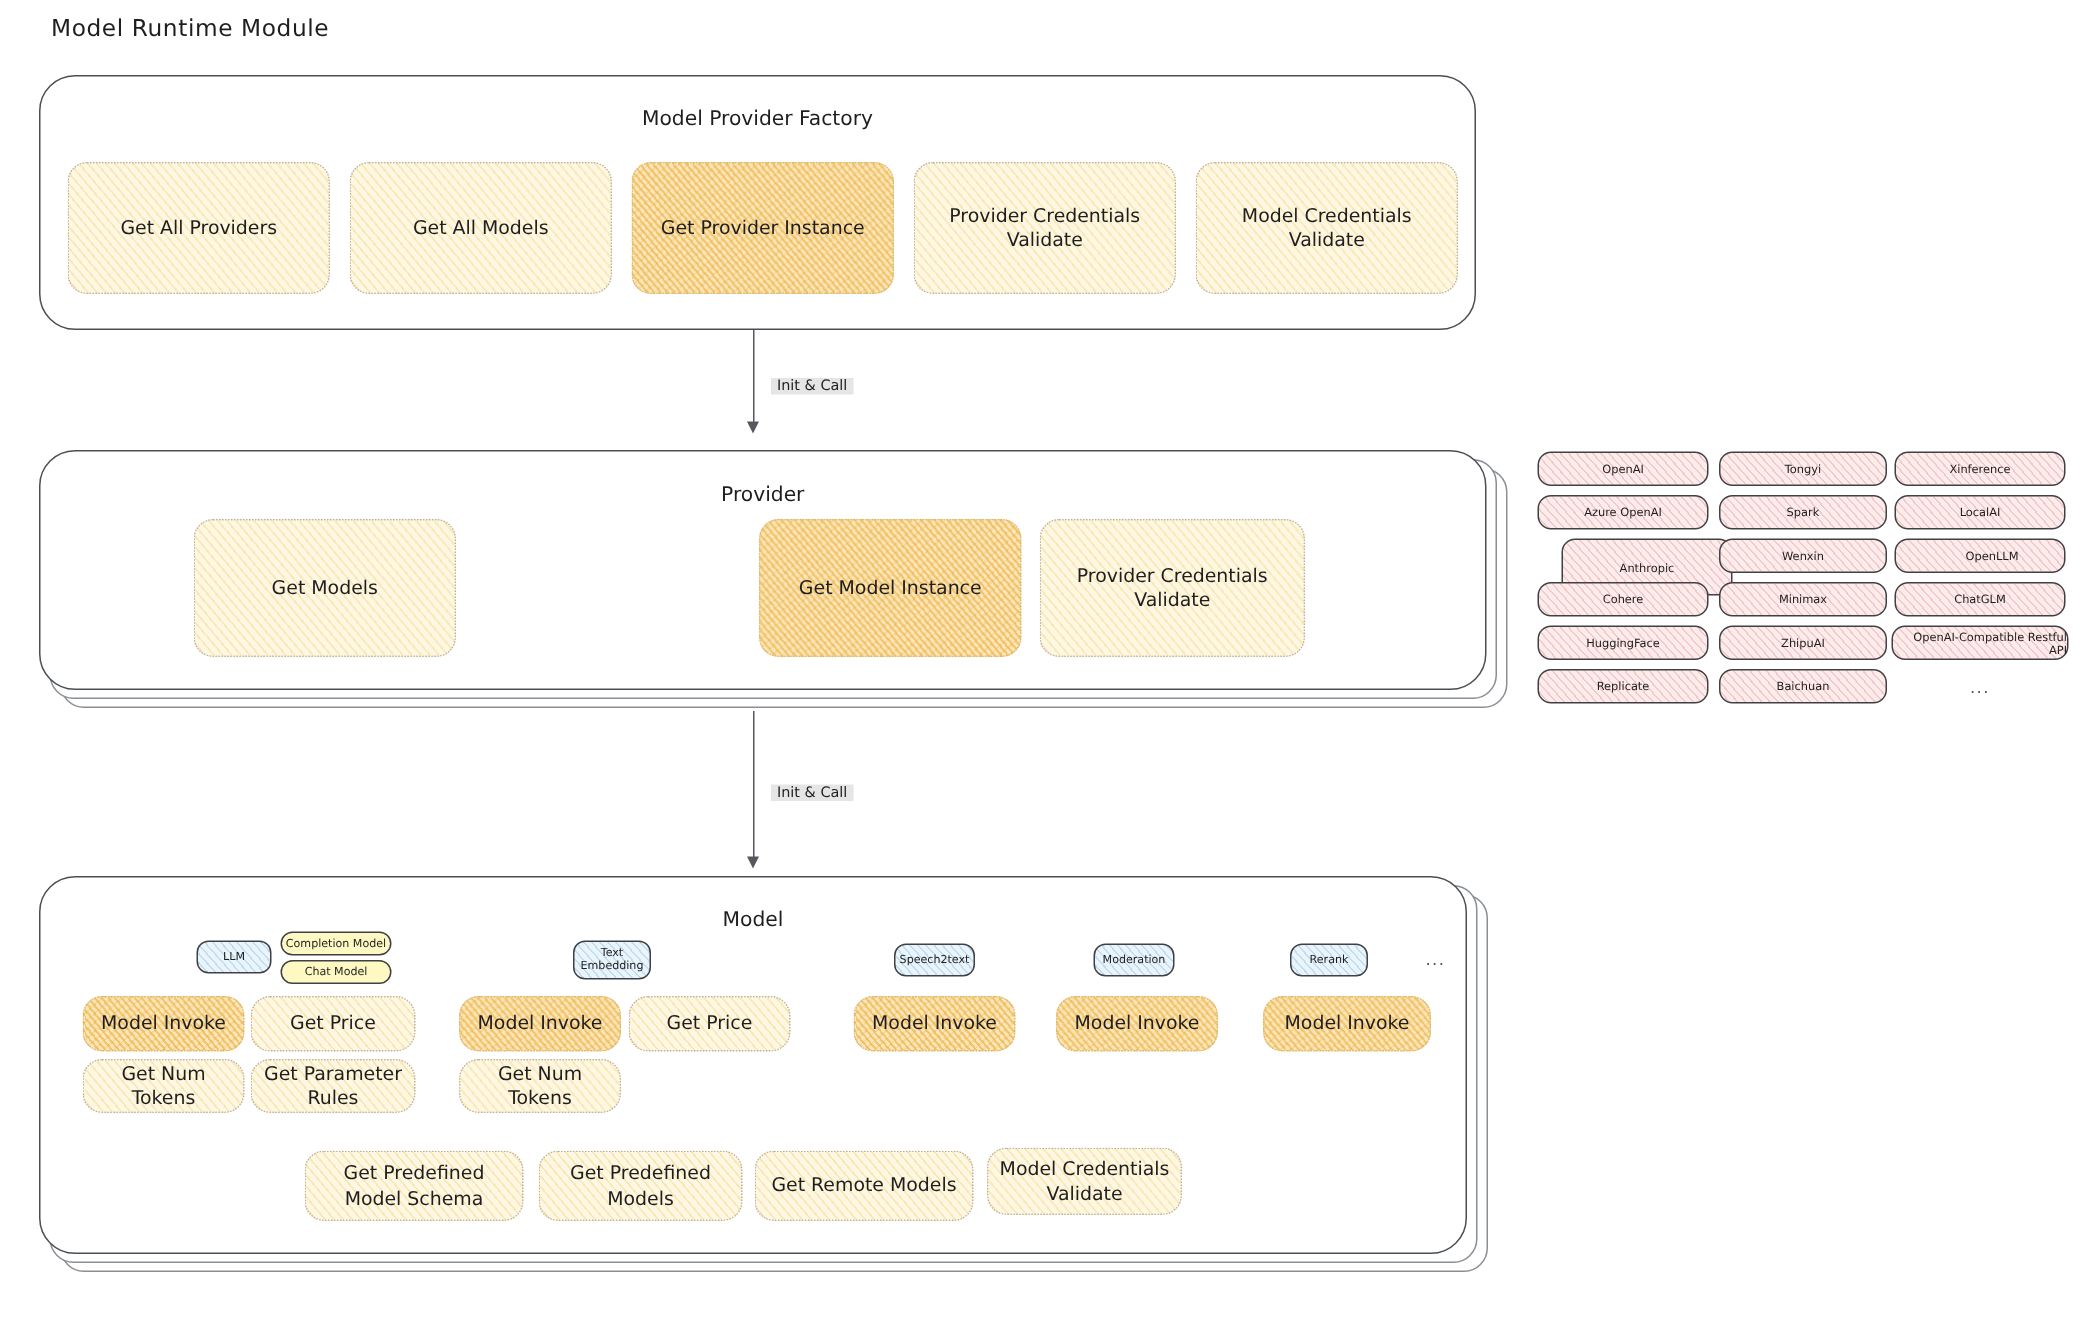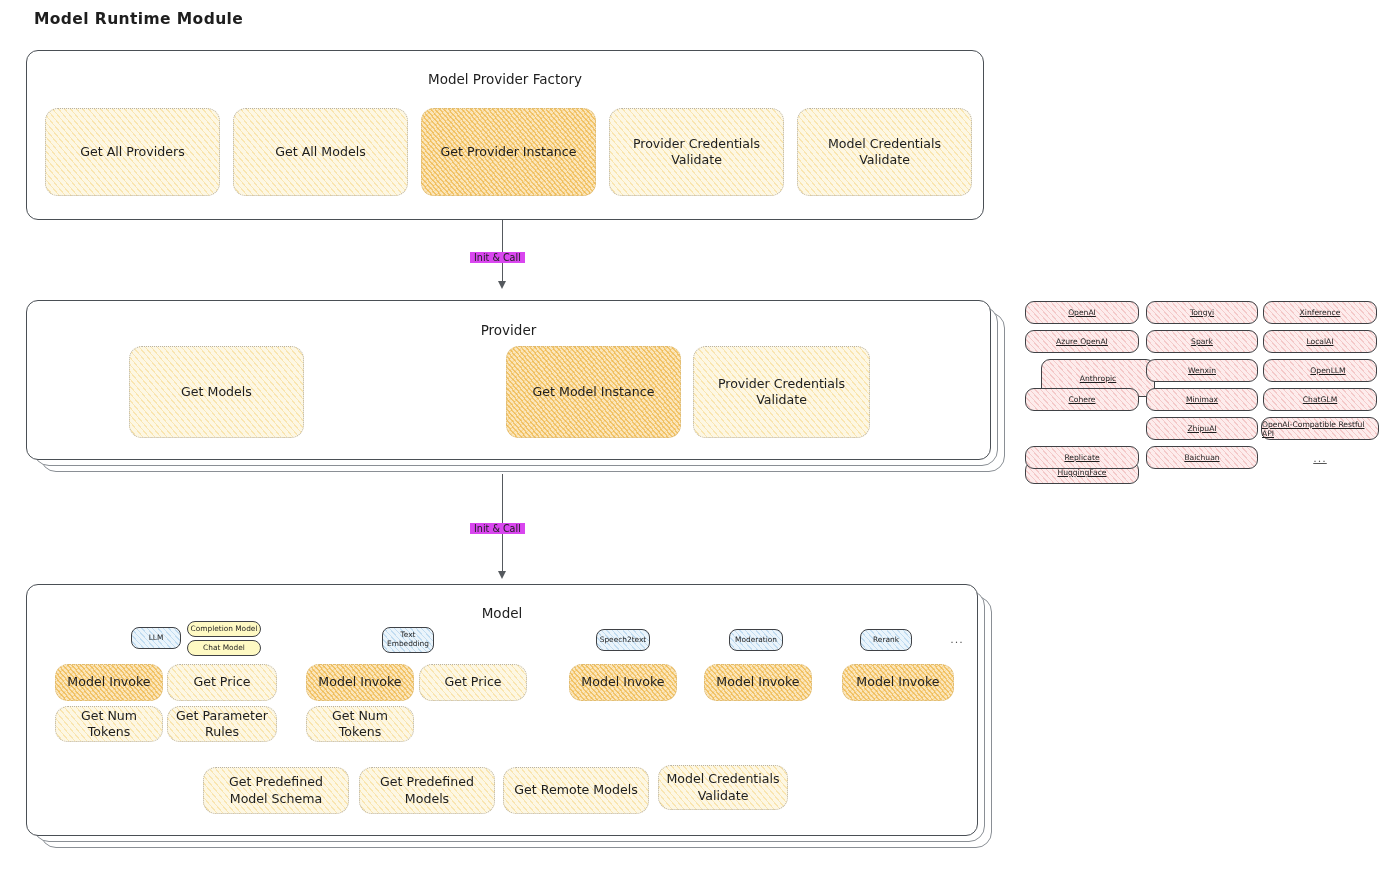--- a/index.html
+++ b/index.html
@@ -16,29 +16,28 @@
     overflow: hidden;
   }
 
   #page-title {
     position: absolute;
     left: 34px;
     top: 10px;
     font-size: 15.5px;
     letter-spacing: .4px;
     color: #1e1e1e;
-    font-weight: bold;
   }
 
   
   .panel {
     position: absolute;
     box-sizing: border-box;
     border: 1.1px solid #4a4f55;
-    border-radius: 12px;
+    border-radius: 24px;
     background: #ffffff;
   }
   .panel-shadow {
     position: absolute;
     box-sizing: border-box;
     border: 1px solid #8a8f95;
     border-radius: 16px;
     background: #ffffff;
   }
   .panel-title {
@@ -89,31 +88,30 @@
 
   
   .tag {
     position: absolute;
     box-sizing: border-box;
     border: 1.1px solid #3f4145;
     border-radius: 9px;
     display: flex;
     align-items: center;
     justify-content: center;
-    text-align: left;
+    text-align: right;
     font-size: 7.6px;
     color: #1e1e1e;
     background-color: #fdecec;
     background-image:
       repeating-linear-gradient(48deg,
         rgba(224,120,120,.30) 0px,
         rgba(224,120,120,.30) 1px,
         rgba(255,255,255,0) 1px,
         rgba(255,255,255,0) 4px);
-    text-decoration: underline;
   }
   .tag.ellipsis {
     border: none;
     background: none;
     font-size: 11px;
     color: #555;
     letter-spacing: 1px;
   }
 
   
@@ -160,23 +158,24 @@
     position: absolute;
     width: 0; height: 0;
     border-left: 4.5px solid transparent;
     border-right: 4.5px solid transparent;
     border-top: 8px solid #55595e;
   }
   .arrow-label {
     position: absolute;
     font-size: 9.6px;
     color: #1e1e1e;
-    background: #d946ef;
+    background: #e5e5e5;
     padding: 0 4px;
     white-space: nowrap;
+    margin-left: 44px;
   }
 </style>
 </head>
 <body>
 
 <div id="page-title">Model Runtime Module</div>
 
 <div class="panel" style="left:26px; top:50px; width:958px; height:170px;">
   <div class="panel-title" style="top:20px;">Model Provider Factory</div>
 
@@ -200,21 +199,21 @@
   <div class="card hot" style="left:479px; top:45px; width:175px; height:92px;">Get Model Instance</div>
   <div class="card" style="left:666px; top:45px; width:177px; height:92px;">Provider Credentials Validate</div>
 </div>
 
 <div style="position:absolute; left:0; top:0;">
 
   <div class="tag" style="left:1025px; top:301px; width:114px; height:23px;">OpenAI</div>
   <div class="tag" style="left:1025px; top:330px; width:114px; height:23px;">Azure OpenAI</div>
   <div class="tag" style="left:1025px; top:359px; width:114px; height:38px;margin-left:16px;">Anthropic</div>
   <div class="tag" style="left:1025px; top:388px; width:114px; height:23px;">Cohere</div>
-  <div class="tag" style="left:1025px; top:417px; width:114px; height:23px;margin-top:44px;">HuggingFace</div>
+  <div class="tag" style="left:1025px; top:417px; width:114px; height:23px;">HuggingFace</div>
   <div class="tag" style="left:1025px; top:446px; width:114px; height:23px;">Replicate</div>
 
   <div class="tag" style="left:1146px; top:301px; width:112px; height:23px;">Tongyi</div>
   <div class="tag" style="left:1146px; top:330px; width:112px; height:23px;">Spark</div>
   <div class="tag" style="left:1146px; top:359px; width:112px; height:23px;">Wenxin</div>
   <div class="tag" style="left:1146px; top:388px; width:112px; height:23px;">Minimax</div>
   <div class="tag" style="left:1146px; top:417px; width:112px; height:23px;">ZhipuAI</div>
   <div class="tag" style="left:1146px; top:446px; width:112px; height:23px;">Baichuan</div>
 
   <div class="tag" style="left:1263px; top:301px; width:114px; height:23px;">Xinference</div>

